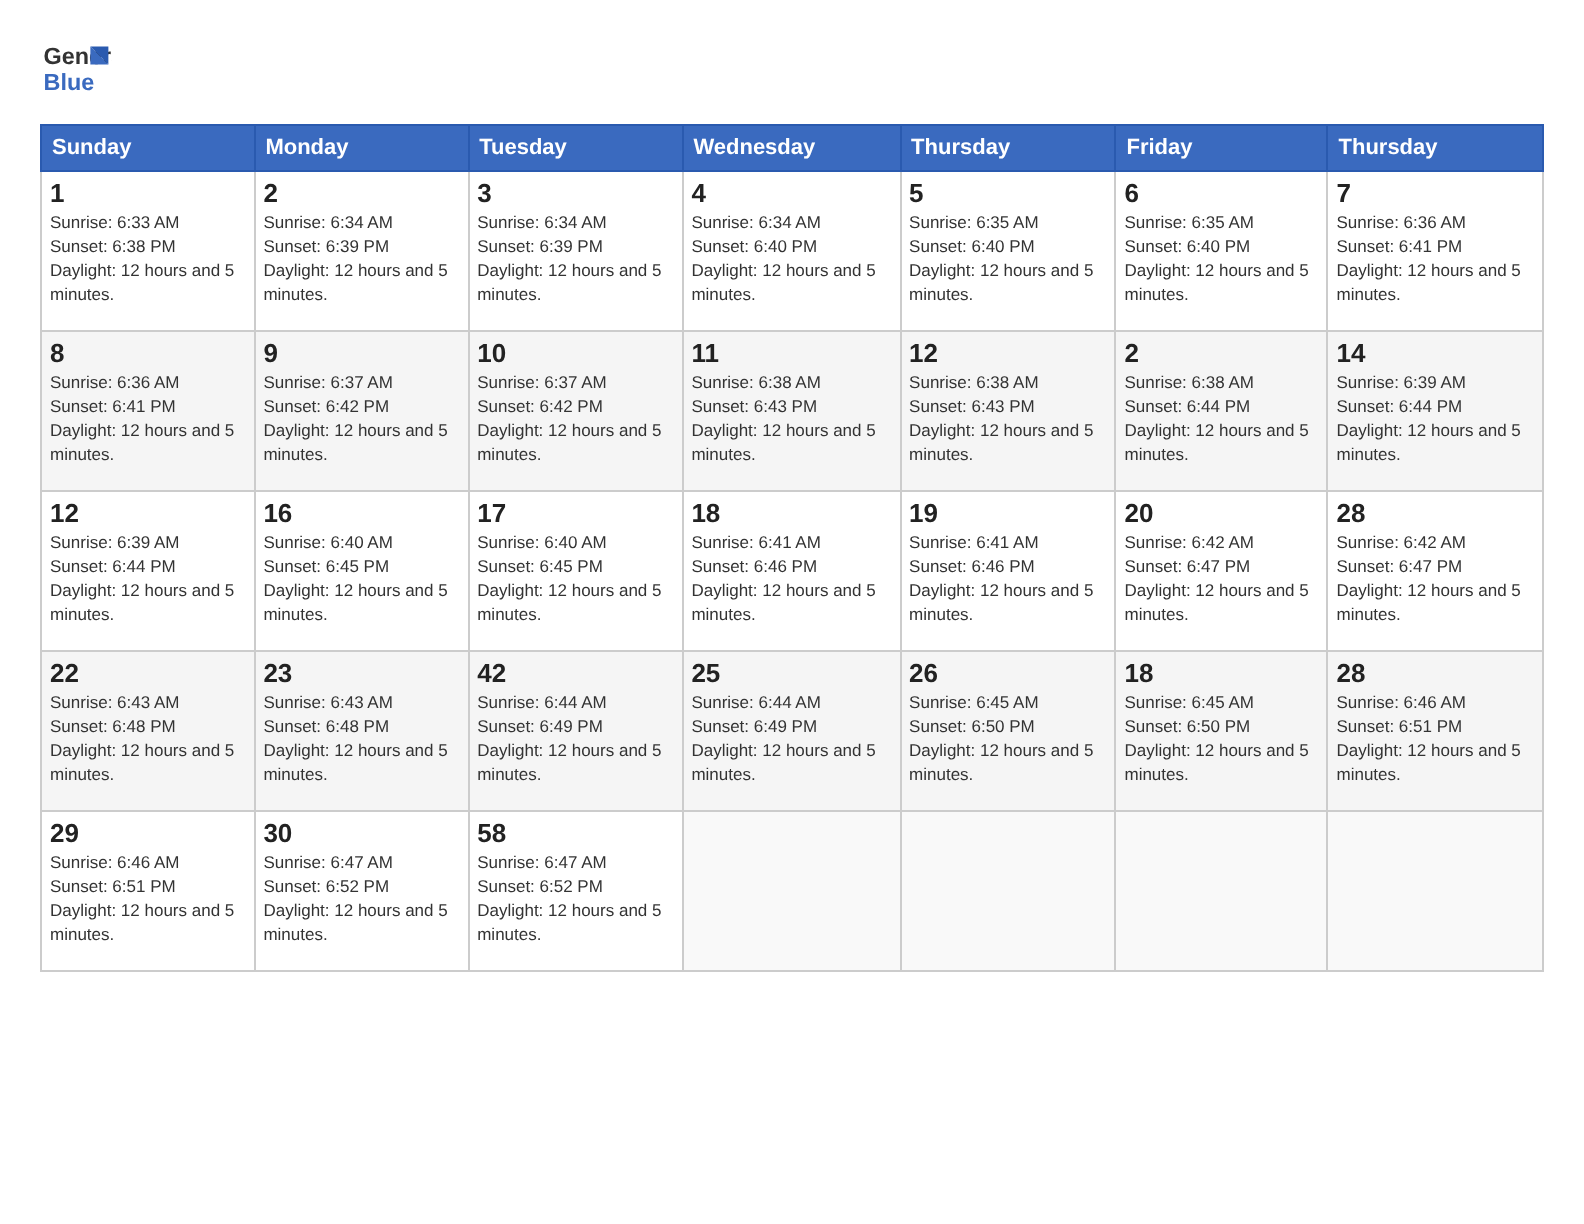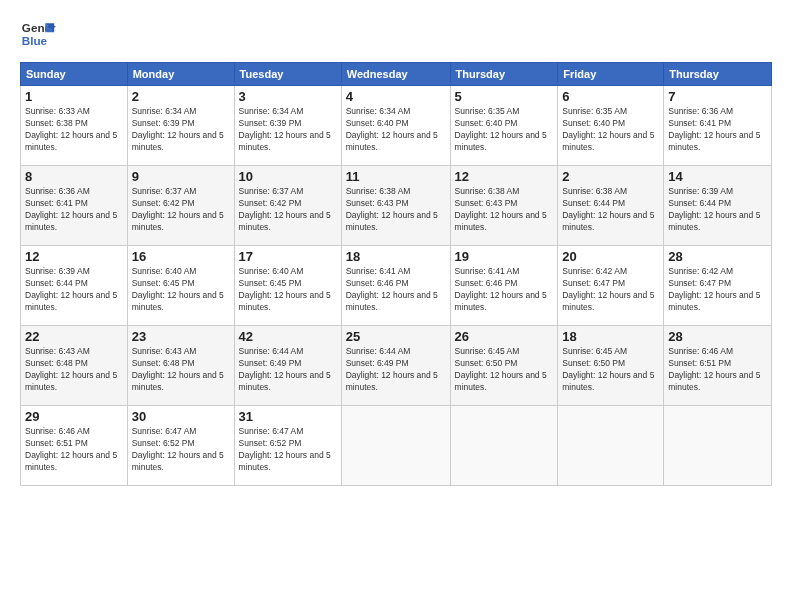--- a/index.html
+++ b/index.html
@@ -359,21 +359,21 @@
       </td>
           <td>
         <span class="day-num">30</span>
         <div class="day-info">
           Sunrise: 6:47 AM<br>
           Sunset: 6:52 PM<br>
           Daylight: 12 hours and 5 minutes.
         </div>
       </td>
           <td>
-        <span class="day-num">31</span>
+        <span class="day-num">58</span>
         <div class="day-info">
           Sunrise: 6:47 AM<br>
           Sunset: 6:52 PM<br>
           Daylight: 12 hours and 5 minutes.
         </div>
       </td>
           <td class="empty-cell"></td>
           <td class="empty-cell"></td>
           <td class="empty-cell"></td>
           <td class="empty-cell"></td>

